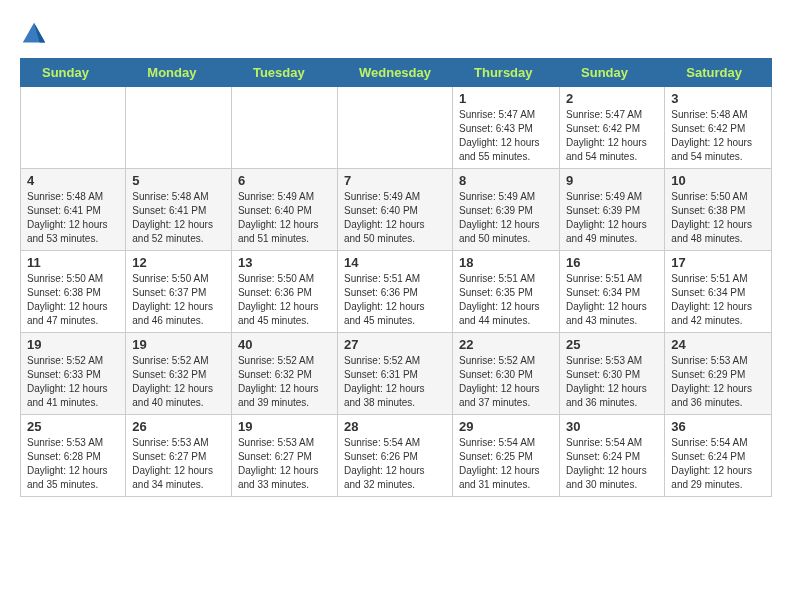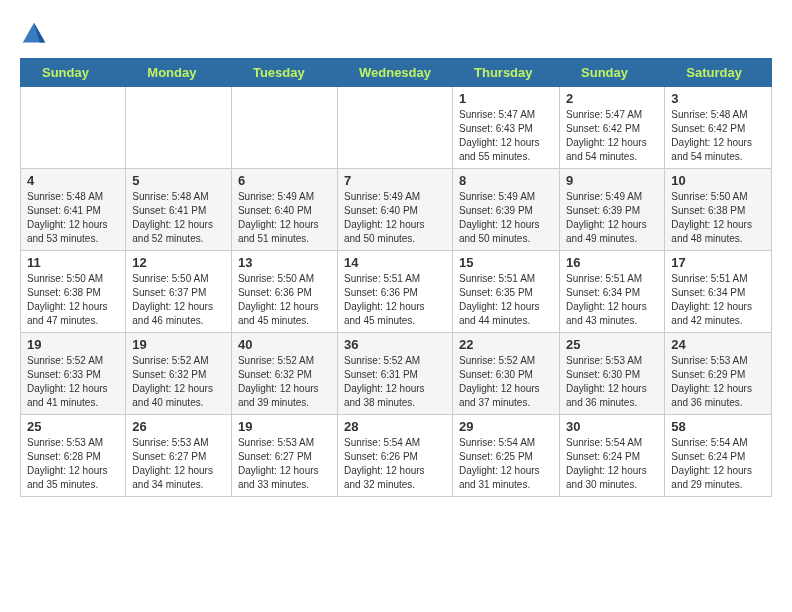--- a/index.html
+++ b/index.html
@@ -213,21 +213,21 @@
 and 45 minutes.</div>
         </td>
         <td>
           <span class="day-number">14</span>
           <div class="day-info" style="white-space: pre-line;">Sunrise: 5:51 AM
 Sunset: 6:36 PM
 Daylight: 12 hours
 and 45 minutes.</div>
         </td>
         <td>
-          <span class="day-number">15</span>
+          <span class="day-number">18</span>
           <div class="day-info" style="white-space: pre-line;">Sunrise: 5:51 AM
 Sunset: 6:35 PM
 Daylight: 12 hours
 and 44 minutes.</div>
         </td>
         <td>
           <span class="day-number">16</span>
           <div class="day-info" style="white-space: pre-line;">Sunrise: 5:51 AM
 Sunset: 6:34 PM
 Daylight: 12 hours
@@ -257,21 +257,21 @@
 and 40 minutes.</div>
         </td>
         <td>
           <span class="day-number">40</span>
           <div class="day-info" style="white-space: pre-line;">Sunrise: 5:52 AM
 Sunset: 6:32 PM
 Daylight: 12 hours
 and 39 minutes.</div>
         </td>
         <td>
-          <span class="day-number">36</span>
+          <span class="day-number">27</span>
           <div class="day-info" style="white-space: pre-line;">Sunrise: 5:52 AM
 Sunset: 6:31 PM
 Daylight: 12 hours
 and 38 minutes.</div>
         </td>
         <td>
           <span class="day-number">22</span>
           <div class="day-info" style="white-space: pre-line;">Sunrise: 5:52 AM
 Sunset: 6:30 PM
 Daylight: 12 hours
@@ -329,21 +329,21 @@
 and 31 minutes.</div>
         </td>
         <td>
           <span class="day-number">30</span>
           <div class="day-info" style="white-space: pre-line;">Sunrise: 5:54 AM
 Sunset: 6:24 PM
 Daylight: 12 hours
 and 30 minutes.</div>
         </td>
         <td>
-          <span class="day-number">58</span>
+          <span class="day-number">36</span>
           <div class="day-info" style="white-space: pre-line;">Sunrise: 5:54 AM
 Sunset: 6:24 PM
 Daylight: 12 hours
 and 29 minutes.</div>
         </td>
       </tr>
     </tbody>
 </table>
 
 </body></html>

